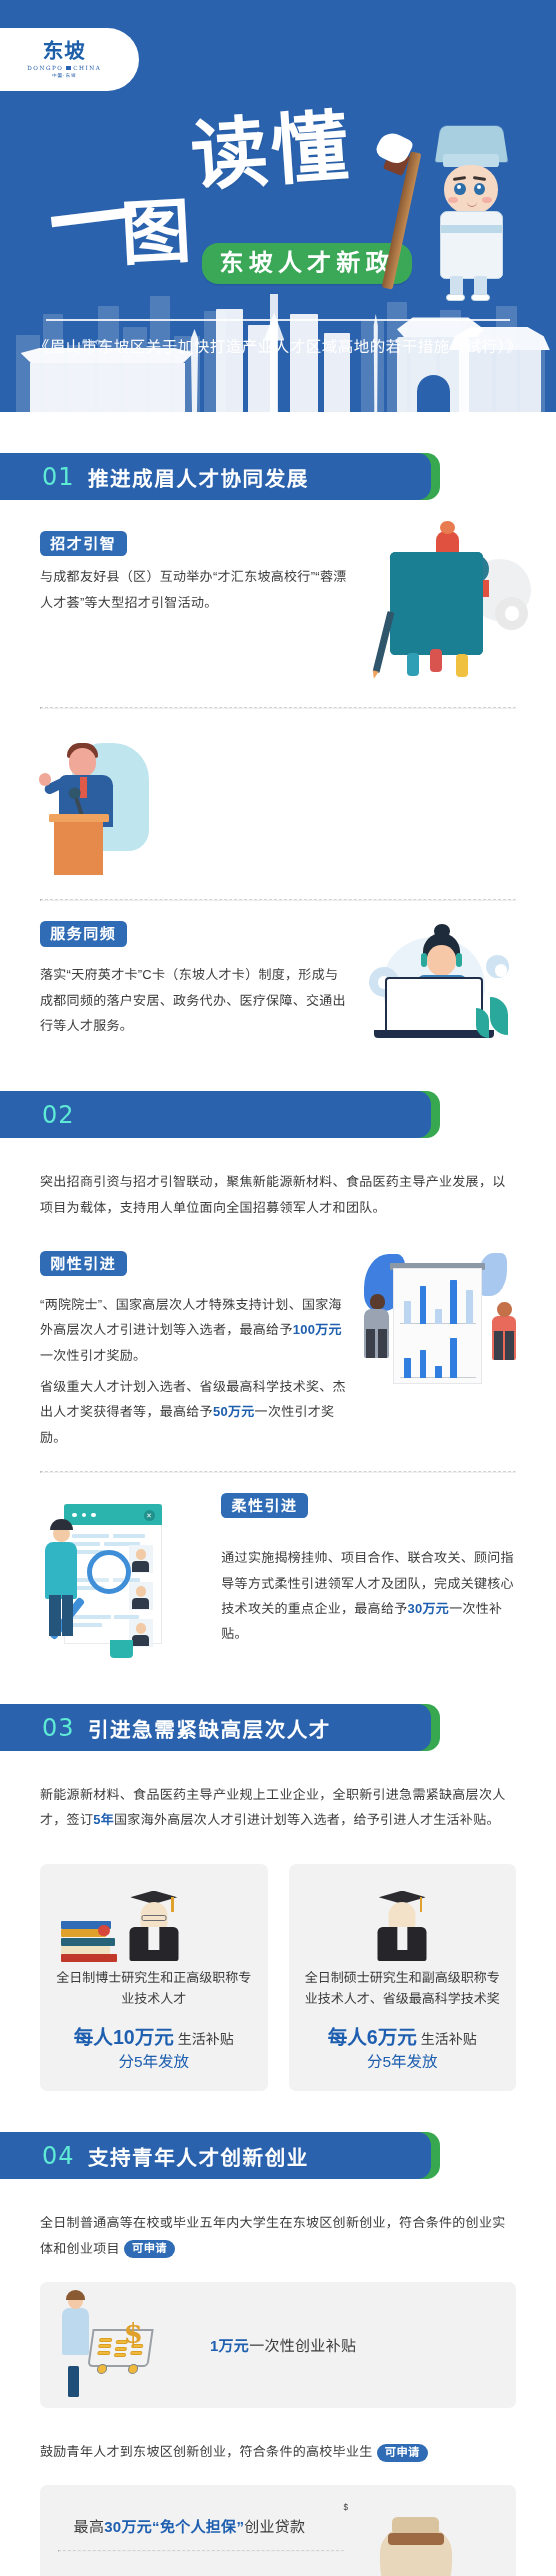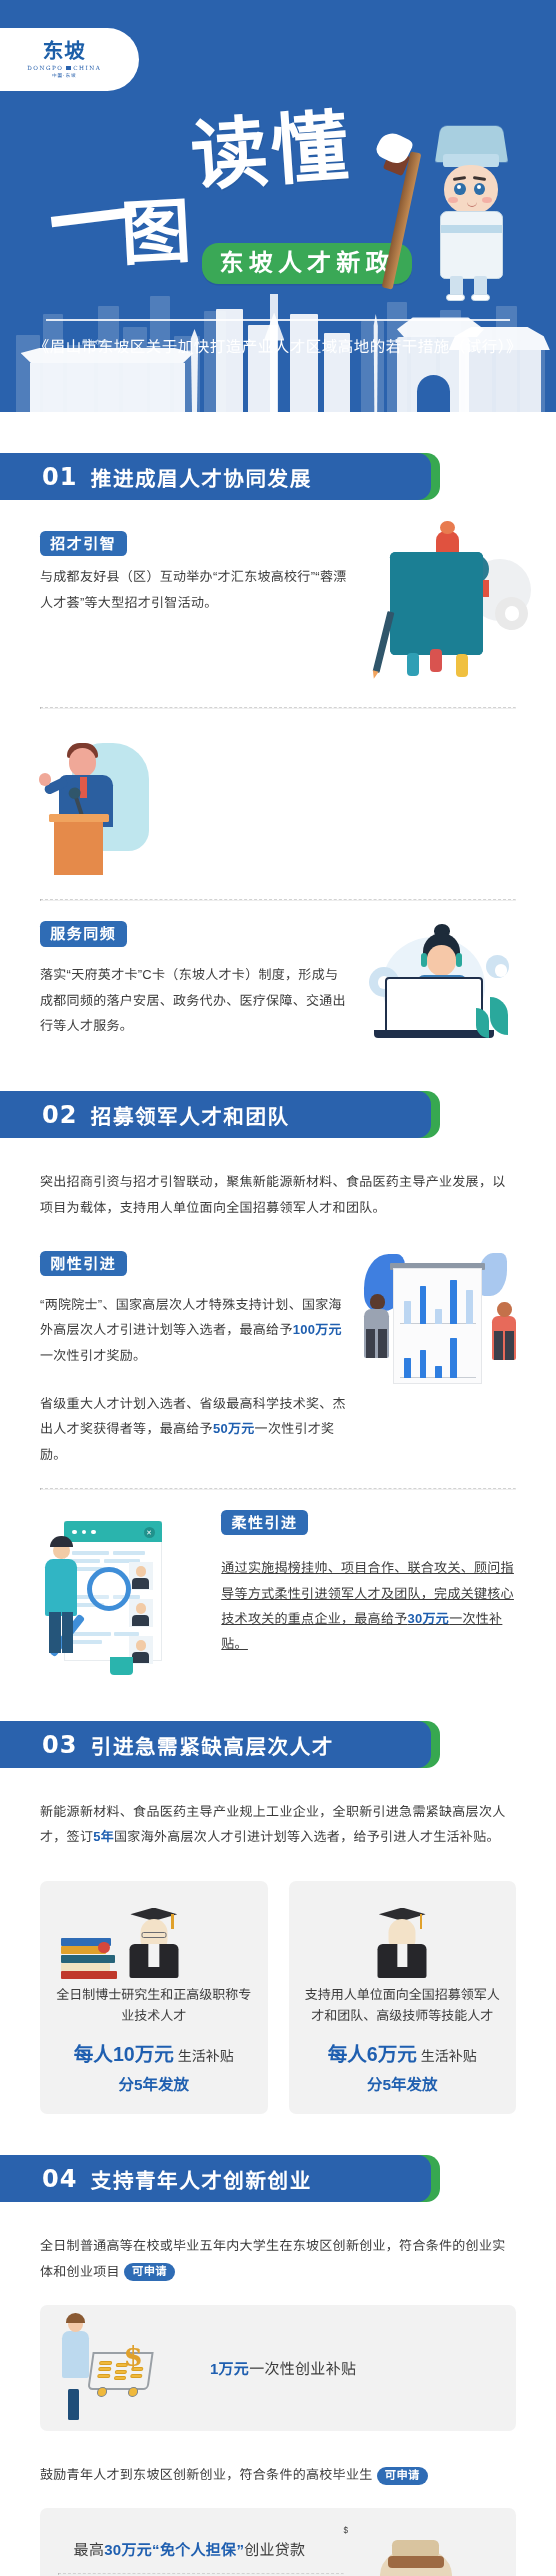--- a/index.html
+++ b/index.html
@@ -102,21 +102,21 @@
   .temple-roof { position:absolute; bottom:62px; right:6.2px; width:101px; height:23px; background:rgba(255,255,255,.95);
                  clip-path:polygon(0 100%,6% 40%,22% 0,78% 0,94% 40%,100% 100%); }
   .tower { position:absolute; bottom:0; width:8.2px; height:118px; background:rgba(255,255,255,.85); }
   .tower:before { content:""; position:absolute; left:-6.2px; top:18.5px; width:20.6px; height:28px; background:rgba(255,255,255,.85); clip-path:polygon(50% 0,100% 100%,0 100%); }
 
   
   .sec-head { position:relative; width:440px; height:47px; margin:0 0 0 0; }
   .sec-head .green { position:absolute; left:0; top:0; width:440px; height:47px; background:#37a850; border-radius:0 13.4px 13.4px 0; }
   .sec-head .blue { position:absolute; left:0; top:0; width:431px; height:47px; background:#2a62ad; border-radius:0 13.4px 13.4px 0;
     display:flex; align-items:center; padding-left:42px; gap:13.4px; }
-  .sec-num { font-family:"DejaVu Sans",sans-serif; font-size:24px; font-weight:700; color:#ffffff; letter-spacing:1px; }
+  .sec-num { font-family:"DejaVu Sans",sans-serif; font-size:24px; font-weight:400; color:#5eead4; letter-spacing:1px; }
   .sec-title { font-family:"DejaVu Sans",sans-serif; font-size:20.6px; font-weight:700; color:#fff; letter-spacing:1.5px; }
 
   
   .wrap { padding:0 40px; }
   .para { font-size:13px; line-height:1.95; color:#3c3c3c; letter-spacing:0.3px; }
   .para .hl { color:#1f5fb0; font-weight:700; }
   .para.narrow { width:309px; }
 
   .tag {
     display:inline-block; background:#2f6cb5; color:#fff;
@@ -230,21 +230,21 @@
                width:10.3px; height:23px; background:#f3f3f3; }
   .grad-collar { position:absolute; left:50%; bottom:23px; transform:translateX(-50%); width:15.5px; height:11.3px; background:#b3373b; }
   .tassel { position:absolute; left:calc(50% + 17.5px); top:15.5px; width:2.6px; height:15.5px; background:#e0a12c; }
   .books { position:absolute; left:9.3px; bottom:1px; width:57px; height:44px; }
   .bk { position:absolute; left:0; height:8.2px; border-radius:1px; }
   .apple { position:absolute; left:47px; bottom:27px; width:11.3px; height:11.3px; border-radius:50%; background:#d6483c;}
   .glasses{ position:absolute; left:50%; top:34px; transform:translateX(-50%); width:25px; height:6.2px; border:1.5px solid #6b6b70; border-radius:2.1px;}
   .card-txt { font-size:13px; line-height:1.62; color:#3c3c3c; }
   .card-amt { margin-top:13.4px; font-size:14px; color:#3c3c3c; line-height:1.45;}
   .card-amt b { font-size:19.6px; color:#1f5fb0; font-weight:700; }
-  .card-amt .sub { display:block; font-size:15.5px; font-weight:700; color:#1f5fb0; margin-top:6px;}
+  .card-amt .sub { display:block; font-size:15.5px; font-weight:400; color:#1f5fb0; margin-top:0;}
 
   
   .badge {
     display:inline-block; background:#2f6cb5; color:#fff; font-size:11.3px; font-weight:700;
     padding:3.1px 8.2px 4.1px; border-radius:9.3px; line-height:1; vertical-align:middle; margin-left:4.1px;
   }
   .panel { background:#f2f2f2; border-radius:7.2px; position:relative; }
   .panel-row { display:flex; align-items:center; }
   .stmt { font-size:15px; color:#3c3c3c; letter-spacing:0.3px; }
   .stmt b { color:#1f5fb0; font-weight:700; }
@@ -453,36 +453,35 @@
       </div>
     </div>
 
     <div class="spacer-80"></div>
   </div>
 
   <div class="sec-head">
     <div class="green"></div>
     <div class="blue">
       <span class="sec-num">02</span>
-      <span class="sec-title">招募领军人才和团队</span>
     </div>
   </div>
 
   <div class="wrap">
     <div class="spacer-60"></div>
     <div class="para">突出招商引资与招才引智联动，聚焦新能源新材料、食品医药主导产业发展，以项目为载体，支持用人单位面向全国招募领军人才和团队。</div>
     <div class="spacer-60"></div>
 
     <div class="row">
       <div class="txt" style="padding-right:9.3px;">
         <div class="tag">刚性引进</div>
         <div class="para narrow" style="margin-top:15.5px;">
           <span>“两院院士”、国家高层次人才特殊支持计划、国家海外高层次人才引进计划等入选者，最高给予</span><span class="hl">100万元</span><span>一次性引才奖励。</span>
         </div>
-        <div class="para narrow" style="margin-top:23px;">
+        <div class="para narrow" style="margin-top:6px;">
           <span>省级重大人才计划入选者、省级最高科学技术奖、杰出人才奖获得者等，最高给予</span><span class="hl">50万元</span><span>一次性引才奖励。</span>
         </div>
       </div>
       <div class="ill ill4">
         <div class="blob4"></div>
         <div class="blob4b"></div>
         <div class="board-top"></div>
         <div class="board">
           <div class="chgrp" style="top:11.3px;">
             <div class="axis"></div>
@@ -551,21 +550,21 @@
         <div class="mag-h"></div>
         <div class="mag"></div>
         <div class="p5">
             <span class="p5leg" style="left:4.1px;"></span>
             <span class="p5leg" style="right:4.1px;"></span>
           </div>
         <div class="plant5"></div>
       </div>
       <div class="txt" style="padding-left:11.3px;">
         <div class="tag">柔性引进</div>
-        <div class="para" style="margin-top:20px;text-decoration:underline;">
+        <div class="para" style="margin-top:27px;">
           <span>通过实施揭榜挂帅、项目合作、联合攻关、顾问指导等方式柔性引进领军人才及团队，完成关键核心技术攻关的重点企业，最高给予</span><span class="hl">30万元</span><span>一次性补贴。</span>
         </div>
       </div>
     </div>
 
     <div class="spacer-80"></div>
   </div>
 
   <div class="sec-head">
     <div class="green"></div>
@@ -609,21 +608,21 @@
       </div>
 
       <div class="card">
         <div class="card-ill">
           <div class="grad-cap"></div>
           <div class="tassel"></div>
           <div class="grad-head"></div>
           <div class="grad-collar"></div>
           <div class="grad-gown"></div>
         </div>
-        <div class="card-txt">支持用人单位面向全国招募领军人才和团队、高级技师等技能人才</div>
+        <div class="card-txt">全日制硕士研究生和副高级职称专业技术人才、省级最高科学技术奖</div>
         <div class="card-amt">
           <b>每人6万元</b>
           <span>生活补贴</span>
           <span class="sub">分5年发放</span>
         </div>
       </div>
     </div>
 
     <div class="spacer-80"></div>
   </div>

